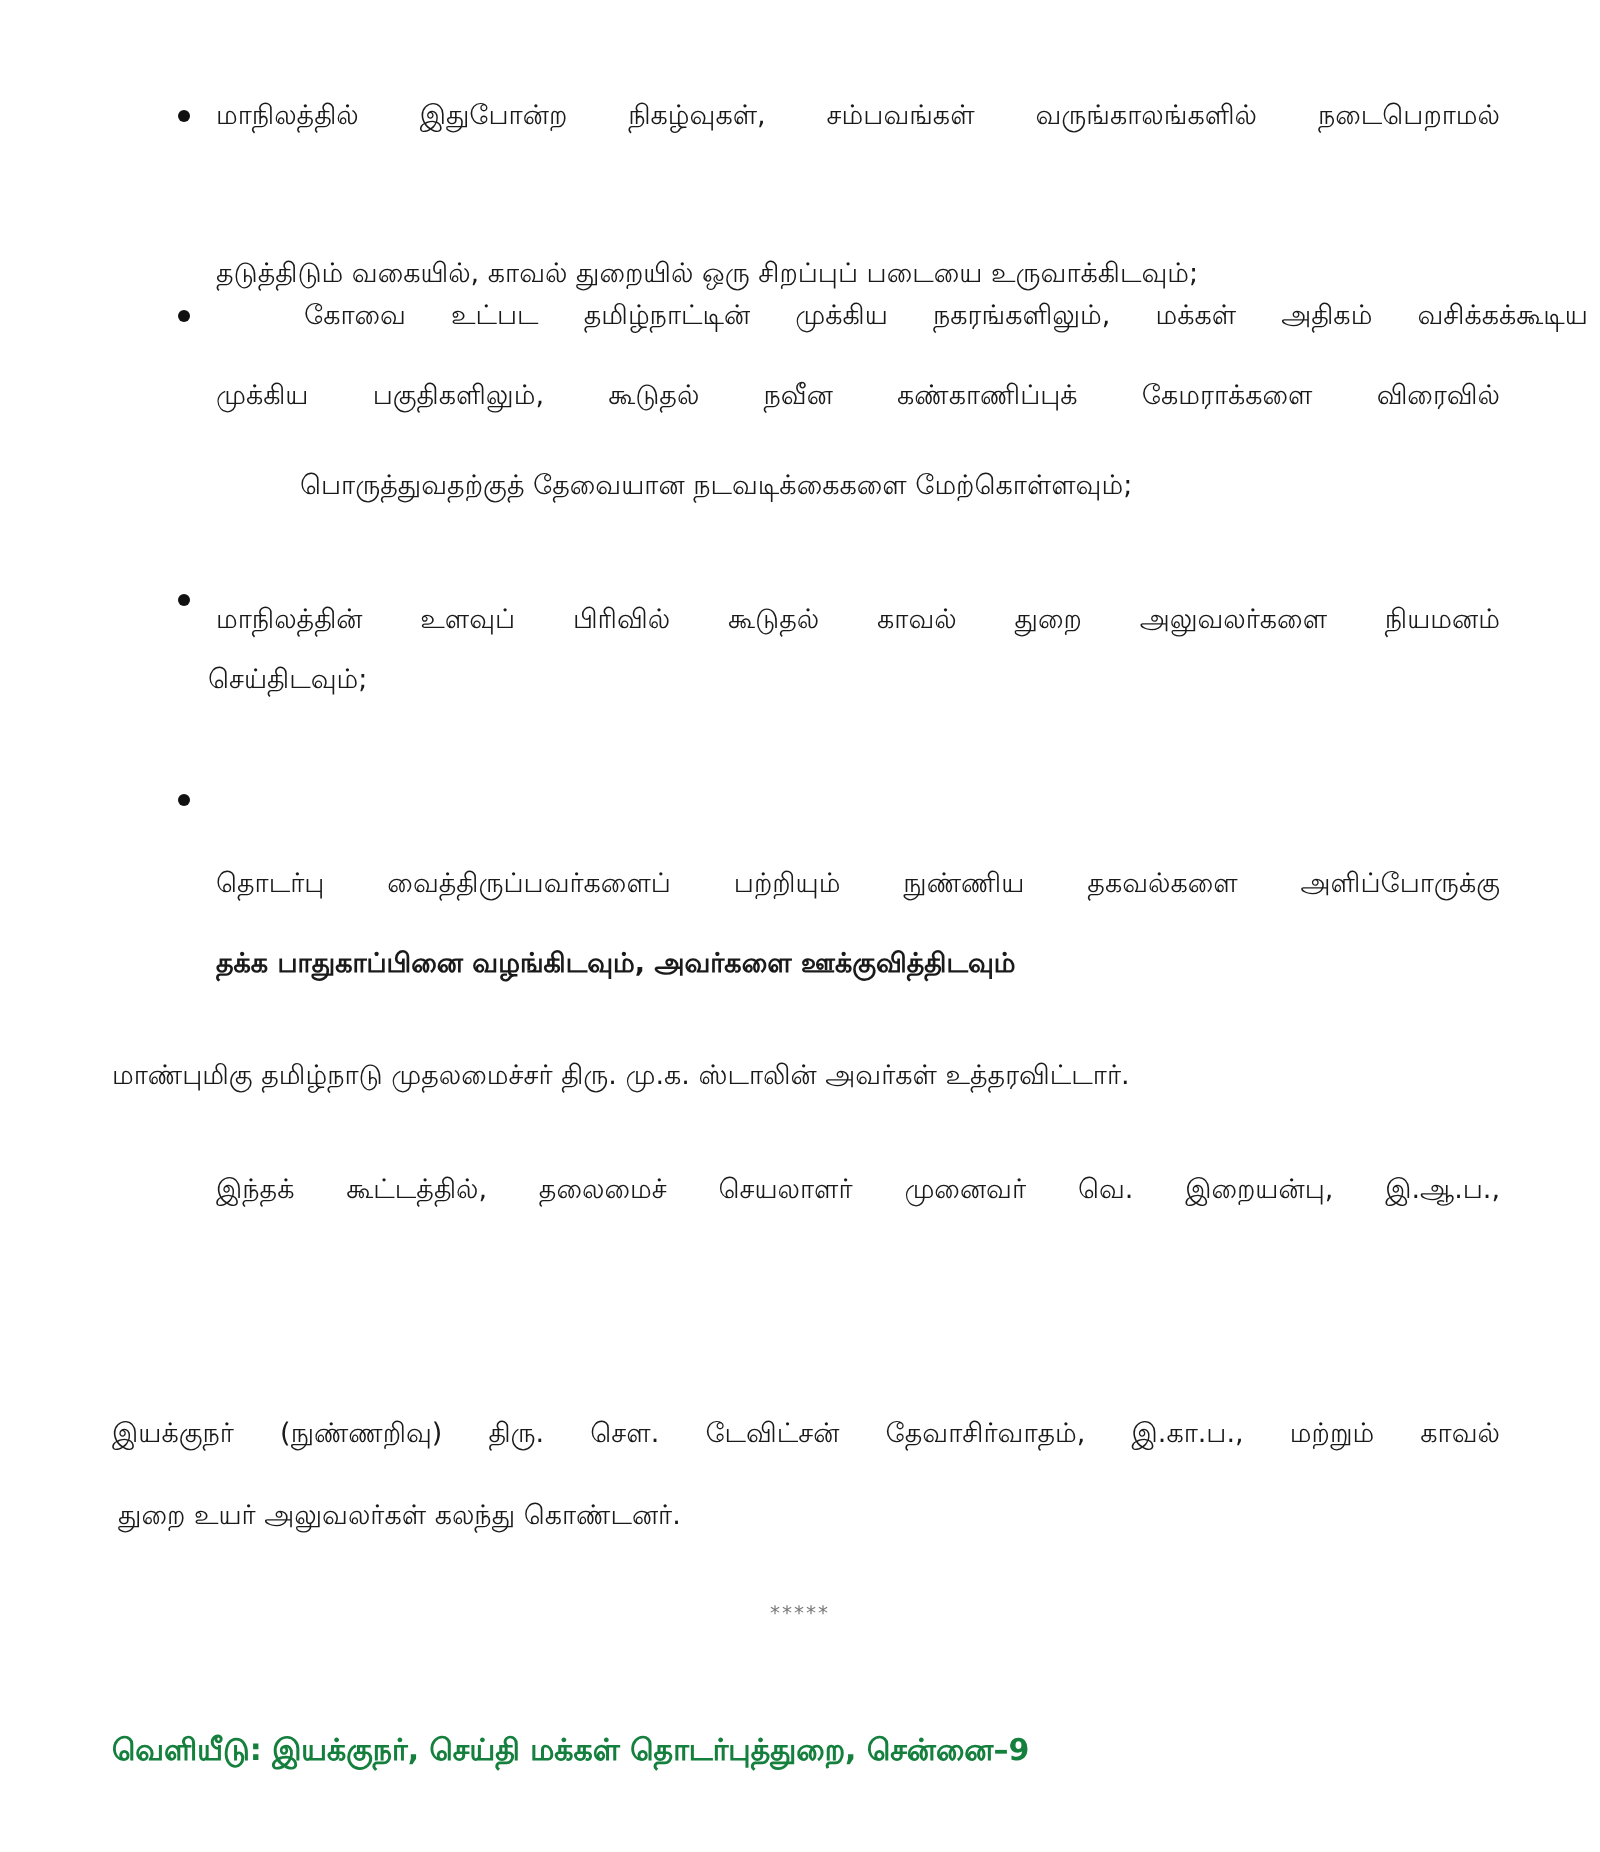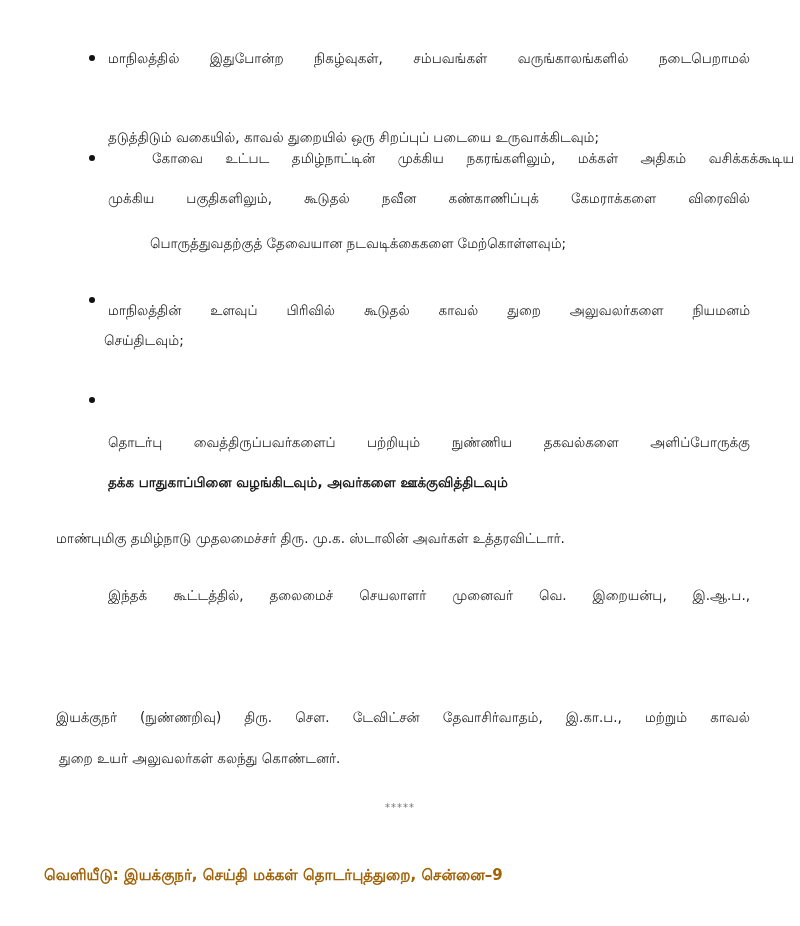--- a/index.html
+++ b/index.html
@@ -44,26 +44,26 @@
       position: absolute;
       left: 0;
       width: 800px;
       text-align: center;
       font-size: 10px;
       color: #777;
       letter-spacing: 1px;
     }
     .footer {
       position: absolute;
-      left: 44px;
+      left: 56px;
       top: 864px;
       font-size: 15px;
       font-weight: bold;
       line-height: 22px;
-      color: #a16207;
+      color: #15803d;
       white-space: nowrap;
     }
   </style>
 </head>
 <body>
 
 <div class="page">
 
   <div class="bullet-dot" style="left:89px; top:55px;"></div>
   <div class="line justify" style="left:108px; top:48px; width:642px;">மாநிலத்தில் இதுபோன்ற நிகழ்வுகள், சம்பவங்கள் வருங்காலங்களில் நடைபெறாமல்</div>

